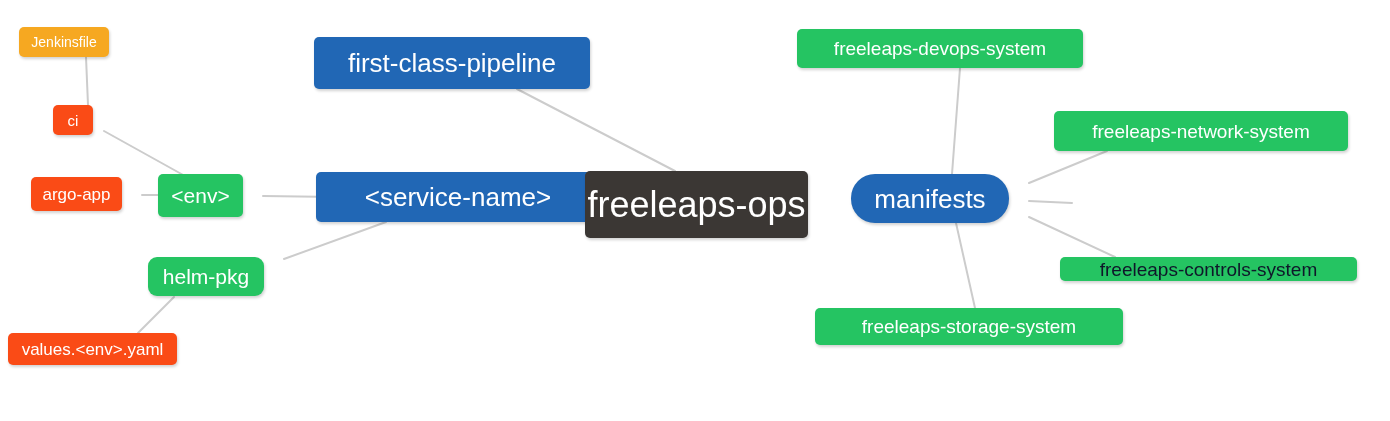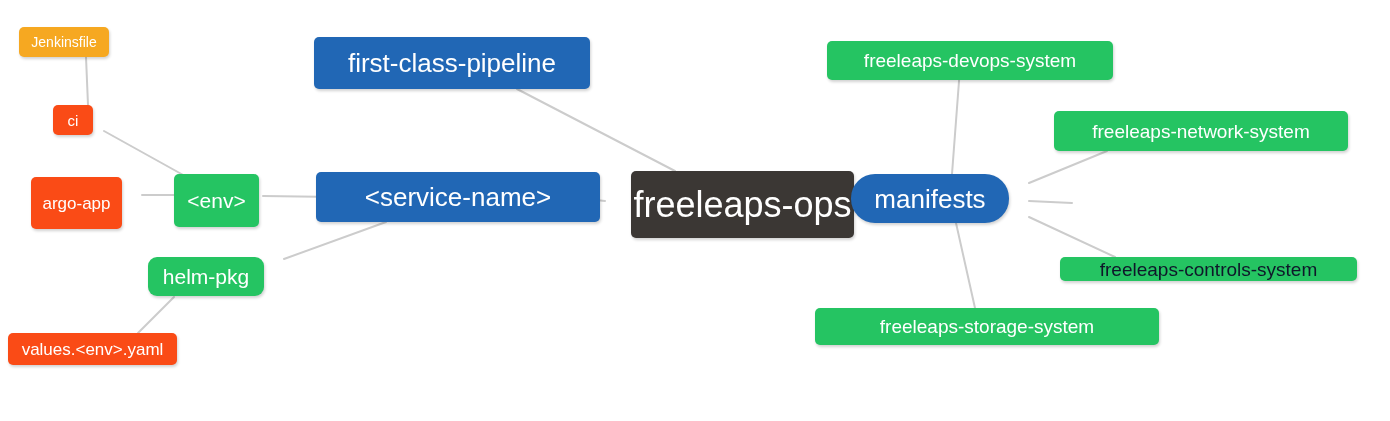--- a/index.html
+++ b/index.html
@@ -56,25 +56,25 @@
       <line x1="567" y1="199" x2="585" y2="201" stroke="#cccccc" stroke-width="2" stroke-linecap="round"></line>
       <line x1="844" y1="201" x2="851" y2="199" stroke="#cccccc" stroke-width="2" stroke-linecap="round"></line>
       <line x1="932" y1="174" x2="940" y2="68" stroke="#cccccc" stroke-width="2" stroke-linecap="round"></line>
       <line x1="1009" y1="183" x2="1087" y2="151" stroke="#cccccc" stroke-width="2" stroke-linecap="round"></line>
       <line x1="1009" y1="201" x2="1052" y2="203" stroke="#cccccc" stroke-width="2" stroke-linecap="round"></line>
       <line x1="1009" y1="217" x2="1095" y2="257" stroke="#cccccc" stroke-width="2" stroke-linecap="round"></line>
       <line x1="936" y1="223" x2="955" y2="308" stroke="#cccccc" stroke-width="2" stroke-linecap="round"></line>
     </svg>
 <div class="node" style="left: 19px; top: 27px; width: 90px; height: 30px; font-size: 14px; background: rgb(246, 168, 33); color: rgb(255, 255, 255);">Jenkinsfile</div>
     <div class="node" style="left: 53px; top: 105px; width: 40px; height: 30px; font-size: 15px; background: rgb(250, 75, 22); color: rgb(255, 255, 255);">ci</div>
-    <div class="node" style="left: 31px; top: 177px; width: 91px; height: 52px; font-size: 17px; background: rgb(250, 75, 22); color: rgb(255, 255, 255);">argo-app</div>
-    <div class="node" style="left: 174px; top: 174px; width: 85px; height: 53px; font-size: 21px; background: rgb(37, 196, 98); color: rgb(255, 255, 255);">&lt;env&gt;</div>
+    <div class="node" style="left: 31px; top: 177px; width: 91px; height: 34px; font-size: 17px; background: rgb(250, 75, 22); color: rgb(255, 255, 255);">argo-app</div>
+    <div class="node" style="left: 158px; top: 174px; width: 85px; height: 43px; font-size: 21px; background: rgb(37, 196, 98); color: rgb(255, 255, 255);">&lt;env&gt;</div>
     <div class="node" style="left: 148px; top: 257px; width: 116px; height: 39px; font-size: 21px; background: rgb(37, 196, 98); color: rgb(255, 255, 255); border-radius: 9px;">helm-pkg</div>
     <div class="node" style="left: 8px; top: 333px; width: 169px; height: 32px; font-size: 17px; background: rgb(250, 75, 22); color: rgb(255, 255, 255);">values.&lt;env&gt;.yaml</div>
     <div class="node" style="left: 314px; top: 37px; width: 276px; height: 52px; font-size: 26px; background: rgb(33, 103, 181); color: rgb(255, 255, 255);">first-class-pipeline</div>
     <div class="node" style="left: 316px; top: 172px; width: 284px; height: 50px; font-size: 26px; background: rgb(33, 103, 181); color: rgb(255, 255, 255);">&lt;service-name&gt;</div>
-    <div class="node" style="left: 585px; top: 171px; width: 223px; height: 67px; font-size: 36px; background: rgb(59, 55, 52); color: rgb(255, 255, 255); margin-left: 46px;">freeleaps-ops</div>
+    <div class="node" style="left: 585px; top: 171px; width: 223px; height: 67px; font-size: 36px; background: rgb(59, 55, 52); color: rgb(255, 255, 255);">freeleaps-ops</div>
     <div class="node" style="left: 851px; top: 174px; width: 158px; height: 49px; font-size: 26px; background: rgb(33, 103, 181); color: rgb(255, 255, 255); border-radius: 24px;">manifests</div>
-    <div class="node" style="left: 797px; top: 41px; width: 286px; height: 39px; font-size: 19px; background: rgb(37, 196, 98); color: rgb(255, 255, 255); margin-left: 30px;">freeleaps-devops-system</div>
+    <div class="node" style="left: 797px; top: 29px; width: 286px; height: 39px; font-size: 19px; background: rgb(37, 196, 98); color: rgb(255, 255, 255);">freeleaps-devops-system</div>
     <div class="node" style="left: 1054px; top: 111px; width: 294px; height: 40px; font-size: 19px; background: rgb(37, 196, 98); color: rgb(255, 255, 255);">freeleaps-network-system</div>
     <div class="node" style="left: 1060px; top: 257px; width: 297px; height: 24px; font-size: 19px; background: rgb(37, 196, 98); color: #0f172a;">freeleaps-controls-system</div>
-    <div class="node" style="left: 815px; top: 308px; width: 344px; height: 37px; font-size: 19px; background: rgb(37, 196, 98); color: rgb(255, 255, 255);">freeleaps-storage-system</div>
+    <div class="node" style="left: 815px; top: 308px; width: 308px; height: 37px; font-size: 19px; background: rgb(37, 196, 98); color: rgb(255, 255, 255);">freeleaps-storage-system</div>
   </div>
 
 </body></html>

